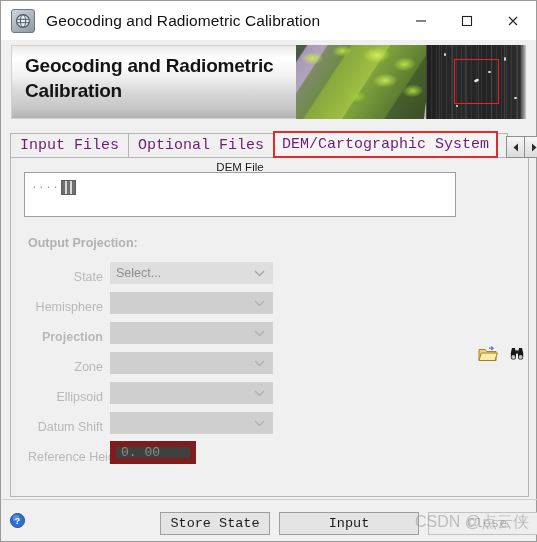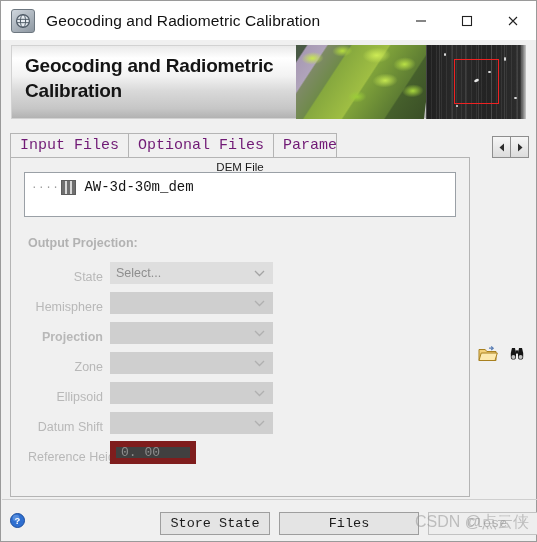--- a/index.html
+++ b/index.html
@@ -218,21 +218,21 @@
     display: flex;
     align-items: center;
     justify-content: center;
     margin-left: -1px;
   }
 
   
   .tabpage {
     position: absolute;
     left: 9px; top: 35px;
-    width: 460px;
+    width: 519px;
     height: 340px;
     background: #f0f0f0;
     border: 1px solid #b4b4b4;
     box-sizing: border-box;
   }
 
   .group {
     position: absolute;
     left: 13px; top: 14px;
     width: 432px;
@@ -449,20 +449,23 @@
 
   <div class="body-frame">
 
     <div class="tabstrip">
       <div class="tab">
         <span>Input Files</span>
       </div>
       <div class="tab">
         <span>Optional Files</span>
       </div>
+      <div class="tab active">
+        <span>DEM/Cartographic System</span>
+      </div>
       <div class="tab clipped">
         <span>Paramet</span>
       </div>
       <div class="tab-scrollers">
         <div class="scroll-btn">
           <svg width="8" height="9" viewBox="0 0 8 9">
               <path d="M6 0.5 L1.5 4.5 L6 8.5 Z" fill="#2b2b2b"></path>
             </svg>
         </div>
         <div class="scroll-btn">
@@ -474,21 +477,20 @@
     </div>
 
     <div class="tabpage">
 
       <div class="group-label">DEM File</div>
 
       <div class="group">
         <div class="tree-item">
           <span class="tree-dash">····</span>
           <span class="tree-icon"></span>
-          <span class="tree-label">AW-3d-30m_dem</span>
         </div>
       </div>
 
       <div class="side-icon icon-folder">
         <svg width="20" height="18" viewBox="0 0 20 18">
           <path d="M1 4.5 h6.2 l1.6 2 H18 v9 H1 Z" fill="#f3d07a" stroke="#a8801f" stroke-width="1"></path>
           <path d="M3.2 8 H19.3 L17 15.5 H1 Z" fill="#fde9ae" stroke="#a8801f" stroke-width="1"></path>
           <path d="M11 3.2 l4 0 M13.2 1.4 l2 1.8 l-2 1.8" fill="none" stroke="#5c7fb5" stroke-width="1.2"></path>
         </svg>
       </div>
@@ -591,21 +593,21 @@
           <circle cx="7.5" cy="7.5" r="7" fill="#2f6fd0" stroke="#1b4d9e" stroke-width="1"></circle>
           <circle cx="6" cy="5" r="3.3" fill="#6fa3e8" opacity="0.6"></circle>
           <text x="7.5" y="11" font-size="9.5" font-family="Liberation Sans, sans-serif" font-weight="bold" fill="#ffffff" text-anchor="middle">?</text>
         </svg>
       </div>
       <div class="btnrow">
         <div class="btn">
           <span>Store State</span>
         </div>
         <div class="btn" style="min-width:140px;">
-          <span>Files</span>
+          <span>Input</span>
         </div>
         <div class="btn disabled" style="min-width:118px;margin-right:0;">
           <span>Close</span>
         </div>
       </div>
     </div>
 
   </div>
 
   <div class="watermark">CSDN @点云侠</div>

